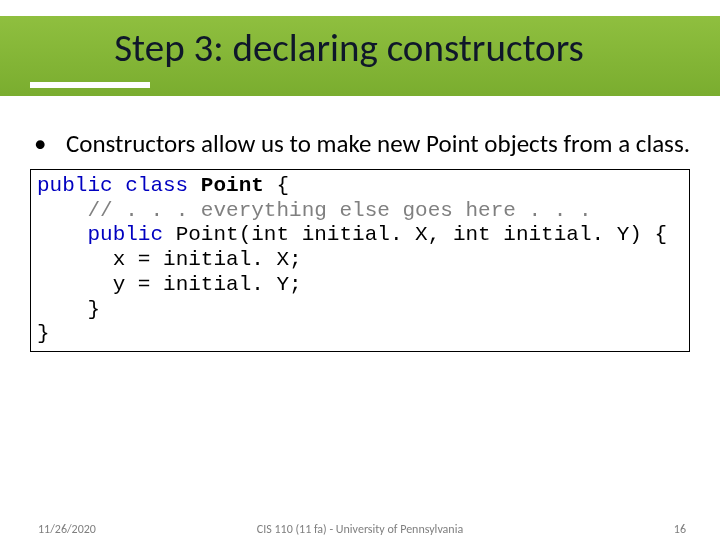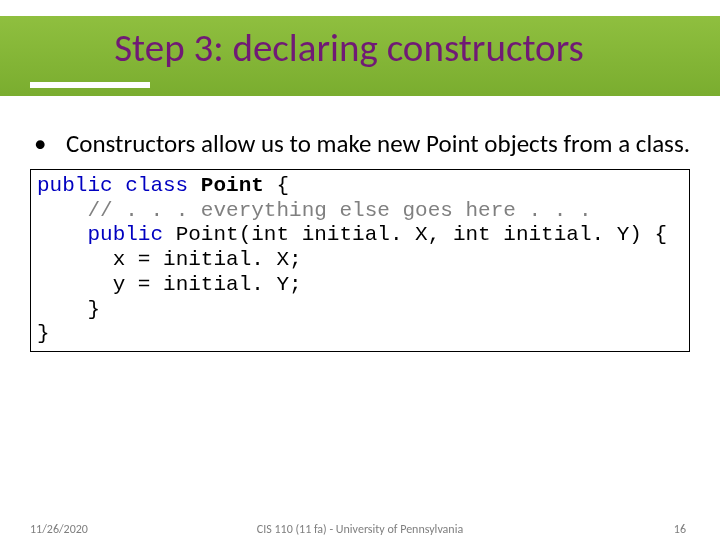--- a/index.html
+++ b/index.html
@@ -20,21 +20,21 @@
     background: linear-gradient(to bottom, #8fbf3f 0%, #7aad2f 100%);
   }
   .title-text {
     position: absolute;
     top: 24px;
     left: 0;
     width: 698px;
     text-align: center;
     font-size: 39px;
     font-weight: 400;
-    color: #701a75;
+    color: #0f172a;
   }
   .title-underline {
     position: absolute;
     top: 82px;
     left: 30px;
     width: 120px;
     height: 6px;
     background: #fff;
   }
   .content {
@@ -86,21 +86,21 @@
   .cls { color: #000; font-weight: bold; }
   .cmt { color: #808080; }
   .footer {
     position: absolute;
     bottom: 18px;
     left: 30px;
     width: 660px;
     font-size: 12px;
     color: #7f7f7f;
   }
-  .footer-date { position: absolute; left: 0; }
+  .footer-date { position: absolute; left: 8px; }
   .footer-center { position: absolute; left: 0; width: 660px; text-align: center; }
   .footer-num { position: absolute; right: 4px; }
 </style>
 </head>
 <body>
 
 <div class="title-band"></div>
 <div class="title-text">Step 3: declaring constructors</div>
 <div class="title-underline"></div>
 

